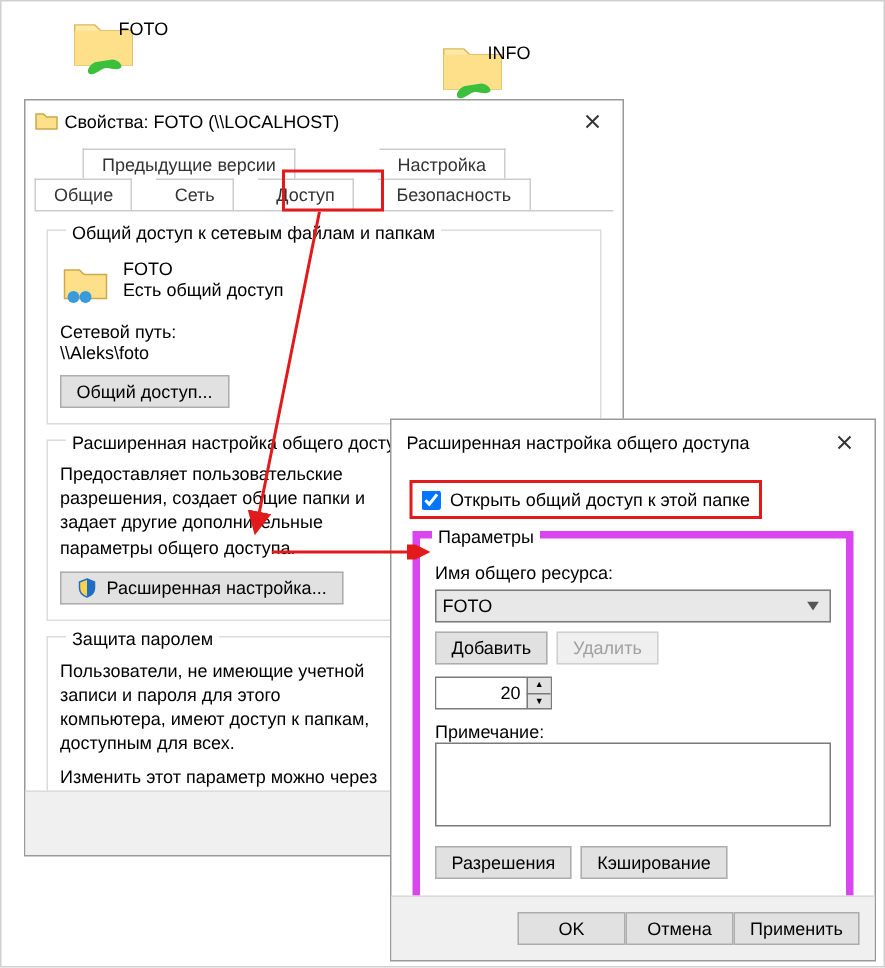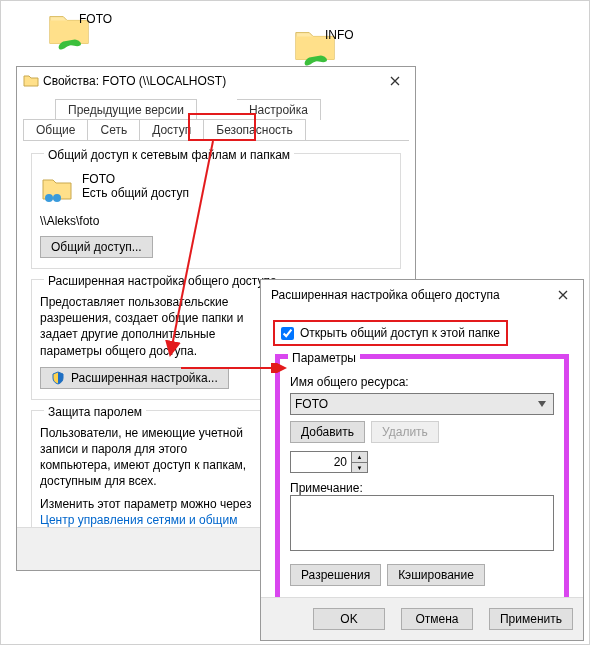--- a/index.html
+++ b/index.html
@@ -10,21 +10,21 @@
 .desktop-folder svg{width:46px;height:46px}
 
 .dialog{position:absolute;background:#fff;border:1px solid #999}
 .titlebar{display:flex;align-items:center;height:28px;padding:0 6px;border-bottom:0}
 .titlebar .ttxt{flex:1;font-size:12px;color:#000000;padding-left:4px}
 .titlebar .ticon{width:16px;height:16px}
 .closebtn{width:28px;height:18px;display:flex;align-items:center;justify-content:center;color:#333;cursor:pointer}
 .closebtn svg{width:10px;height:10px}
 
 .tabs{margin:4px 6px 0 6px;border-bottom:1px solid #ccc}
-.tabrow{display:flex;gap:0}
+.tabrow{display:flex;gap:16px}
 .tab{padding:3px 12px;border:1px solid #ccc;border-bottom:none;background:#fff;cursor:pointer;font-size:12px;color:#333}
 .tab+.tab{border-left:none}
 .tabrow+.tabrow{margin-top:-1px}
 
 .redbox{position:absolute;border:2px solid #e31a1c;pointer-events:none}
 
 .content{padding:8px 14px;font-size:12px;color:#000}
 .groupbox{border:1px solid #dcdcdc;margin:4px 0 10px 0;padding:8px 8px 10px 8px;position:relative}
 .grouptitle{position:relative;top:-14px;left:4px;background:#fff;padding:0 4px;display:inline-block;color:#000}
 .groupinner{margin-top:-8px}
@@ -32,21 +32,21 @@
 .sharedfolder svg{width:34px;height:34px;flex-shrink:0}
 .sharedfolder .fname{font-size:12px}
 .sharedfolder .fstatus{font-size:12px;color:#000}
 .lbltxt{color:#000;margin-top:4px}
 .btn{background:#e1e1e1;border:1px solid #adadad;padding:3px 10px;font-size:12px;cursor:pointer}
 .btn:disabled{color:#a0a0a0;border-color:#d0d0d0;background:#efefef}
 .shieldbtn{display:inline-flex;align-items:center;gap:6px}
 .shield{width:14px;height:14px}
 .ptxt{color:#000;line-height:1.35}
 .link{color:#0066cc;text-decoration:none;cursor:pointer}
-.btnrow{display:flex;justify-content:flex-end;gap:16px;padding:10px 10px;border-top:1px solid #dcdcdc;background:#f0f0f0}
+.btnrow{display:flex;justify-content:flex-end;gap:0;padding:10px 10px;border-top:1px solid #dcdcdc;background:#f0f0f0}
 .btnrow .btn{min-width:72px;text-align:center}
 
 .chkwrap{border:2px solid #e31a1c;padding:4px 6px;display:inline-flex;align-items:center;gap:6px}
 .chk{width:13px;height:13px}
 .fieldset{border:5px solid #d946ef;margin:8px 2px 4px 2px;padding:12px 10px 10px 10px;position:relative}
 .fieldset .legend{position:absolute;top:-8px;left:8px;background:#fff;padding:0 4px;font-size:12px}
 .combo{width:100%;display:flex;align-items:center;border:1px solid #7a7a7a;background:#e8e8e8;height:22px;padding:0 4px}
 .combo .ctxt{flex:1}
 .combo .carrow{width:14px;display:flex;justify-content:center}
 .inline{display:flex;align-items:center;gap:6px;margin:6px 0}
@@ -114,20 +114,21 @@
           <svg viewBox="0 0 34 34">
               <path d="M3 8h10l3 3h15v16H3z" fill="#ffe08a" stroke="#c9a84f"></path>
               <circle cx="9" cy="26" r="4" fill="#3a9bdc"></circle>
               <circle cx="17" cy="26" r="4" fill="#3a9bdc"></circle>
             </svg>
           <div>
             <div class="fname">FOTO</div>
             <div class="fstatus">Есть общий доступ</div>
           </div>
         </div>
+        <div class="lbltxt">Сетевой путь:</div>
         <div class="lbltxt" style="margin-top:0">\\Aleks\foto</div>
         <button class="btn" style="margin-top:8px">Общий доступ...</button>
       </div>
     </div>
 
     <div class="groupbox">
       <span class="grouptitle">Расширенная настройка общего доступа</span>
       <div class="groupinner">
         <div class="ptxt" style="width:220px">Предоставляет пользовательские разрешения, создает общие папки и задает другие дополнительные параметры общего доступа.</div>
         <button class="btn shieldbtn" style="margin-top:8px">

